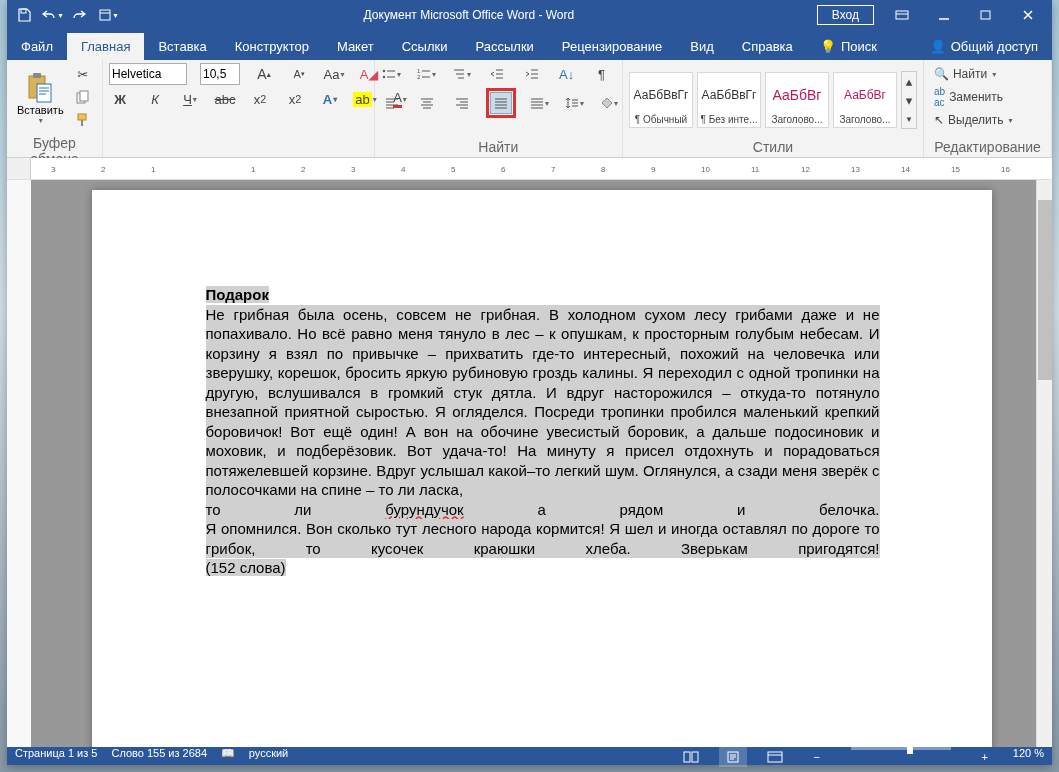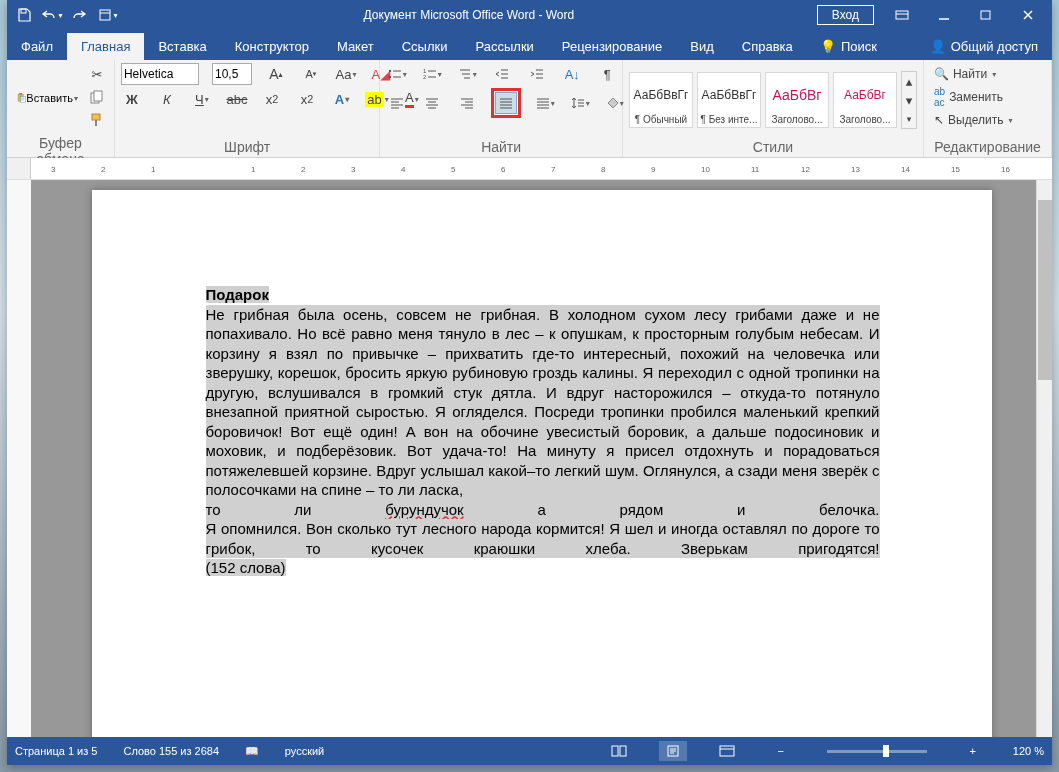--- a/index.html
+++ b/index.html
@@ -13,21 +13,21 @@
 .winbtn { width: 40px; height: 24px; display: flex; align-items: center; justify-content: center; color: #fff; cursor: pointer; }
 .login-btn { border: 1px solid #fff; padding: 2px 14px; font-size: 12px; margin-right: 6px; cursor: pointer; }
 .tabs { background: #2b579a; height: 30px; display: flex; align-items: flex-end; color: #fff; font-size: 13px; }
 .tab { padding: 6px 14px; cursor: pointer; }
 .tab.active { background: #f3f3f3; color: #2b579a; }
 .share { margin-left: auto; padding: 6px 14px; display: flex; align-items: center; gap: 4px; }
 .ribbon { background: #f3f3f3; border-bottom: 1px solid #d0d0d0; height: 98px; display: flex; }
 .group { border-right: 1px solid #e0e0e0; padding: 3px 6px 0 6px; display: flex; flex-direction: column; justify-content: space-between; position: relative; }
 .group-label { text-align: center; font-size: 14px; color: #666; padding: 2px 0; position: relative; }
 .group-body { display: flex; gap: 4px; flex: 1; align-items: flex-start; }
-.btn-lg { display: flex; flex-direction: row; align-items: center; justify-content: center; padding: 2px 4px; cursor: pointer; height: 70px; min-width: 40px; }
+.btn-lg { display: flex; flex-direction: column; align-items: center; justify-content: center; padding: 2px 4px; cursor: pointer; height: 70px; min-width: 40px; }
 .btn-sm { width: 22px; height: 22px; display: flex; align-items: center; justify-content: center; cursor: pointer; color: #444; font-size: 13px; }
 .col { display: flex; flex-direction: column; gap: 1px; }
 .row { display: flex; gap: 13px; align-items: center; }
 .font-sel { height: 22px; font-size: 12px; border: 1px solid #ababab; background: #fff; padding: 0 2px; }
 .font-name { width: 78px; }
 .font-size { width: 40px; }
 .highlight-box { border: 3px solid #e03030; padding: 1px; }
 .style-box { display: flex; flex-direction: column; align-items: center; width: 64px; height: 56px; border: 1px solid #d8d8d8; background: #fff; cursor: pointer; padding: 2px; font-size: 10px; overflow: hidden; }
 .style-box .preview { font-size: 12px; color: #333; flex: 1; display: flex; align-items: center; }
 .style-box .preview.blue { color: #be185d; font-size: 14px; }
@@ -38,21 +38,21 @@
 .ruler { flex: 1; position: relative; background: #fff; height: 18px; }
 .doc-area { flex: 1; background: #989898; display: flex; overflow: hidden; position: relative; }
 .vruler { width: 24px; background: #f8f8f8; }
 .page-scroll { flex: 1; overflow: auto; padding: 10px 20px; background: #989898; }
 .page { width: 900px; min-height: 720px; background: #fff; margin: 0 auto; box-shadow: 0 0 8px rgba(0,0,0,0.3); padding: 95px 112px 40px 114px; position: relative; }
 .doc-text { font-family: Arial, Helvetica, sans-serif; font-size: 15px; line-height: 1.3; color: #000; }
 .sel { background: #d0d0d0; }
 .doc-title { font-weight: bold; }
 .justify { text-align: justify; }
 .spell-err { text-decoration: underline wavy #e03030; }
-.statusbar { height: 28px; background: #2b579a; color: #fff; display: flex; align-items: center; font-size: 11px; padding: 0 8px; gap: 26px; }
+.statusbar { height: 18px; background: #2b579a; color: #fff; display: flex; align-items: flex-start; font-size: 11px; padding: 0 8px; gap: 14px; }
 .statusbar .spacer { flex: 1; }
 .sb-btn { width: 28px; height: 20px; display: flex; align-items: center; justify-content: center; cursor: pointer; color: #fff; }
 .zoom-slider { width: 100px; height: 3px; background: rgba(255,255,255,0.4); position: relative; margin: 0 6px; }
 .zoom-thumb { position: absolute; width: 6px; height: 12px; background: #fff; top: -5px; left: 56px; }
 svg { display: block; }
 .scrollbar-v { position: absolute; right: 0; top: 0; width: 16px; height: 100%; background: #f0f0f0; border-left: 1px solid #ddd; }
 .scrollbar-thumb { position: absolute; width: 14px; left: 1px; top: 20px; height: 180px; background: #c0c0c0; }
 .dd { font-size: 8px; color: #666; margin-left: 1px; }
 </style>
 </head>
@@ -200,21 +200,20 @@
                 <span style="background:#ff0;padding:0 2px">ab</span>
                 <span class="dd">▾</span>
               </div>
           <div class="btn-sm">
                 <span style="border-bottom:3px solid #e03030">A</span>
                 <span class="dd">▾</span>
               </div>
         </div>
       </div>
         </div>
-      <div class="group-label">Шрифт</div>
     </div>
 
     <div class="group" style="min-width:216px">
       <div class="group-body">
           <div class="col" style="gap:3px">
         <div class="row">
           <div class="btn-sm">
                 <svg width="14" height="12">
                   <circle cx="2" cy="3" r="1.2" fill="#555"></circle>
                   <circle cx="2" cy="9" r="1.2" fill="#555"></circle>

